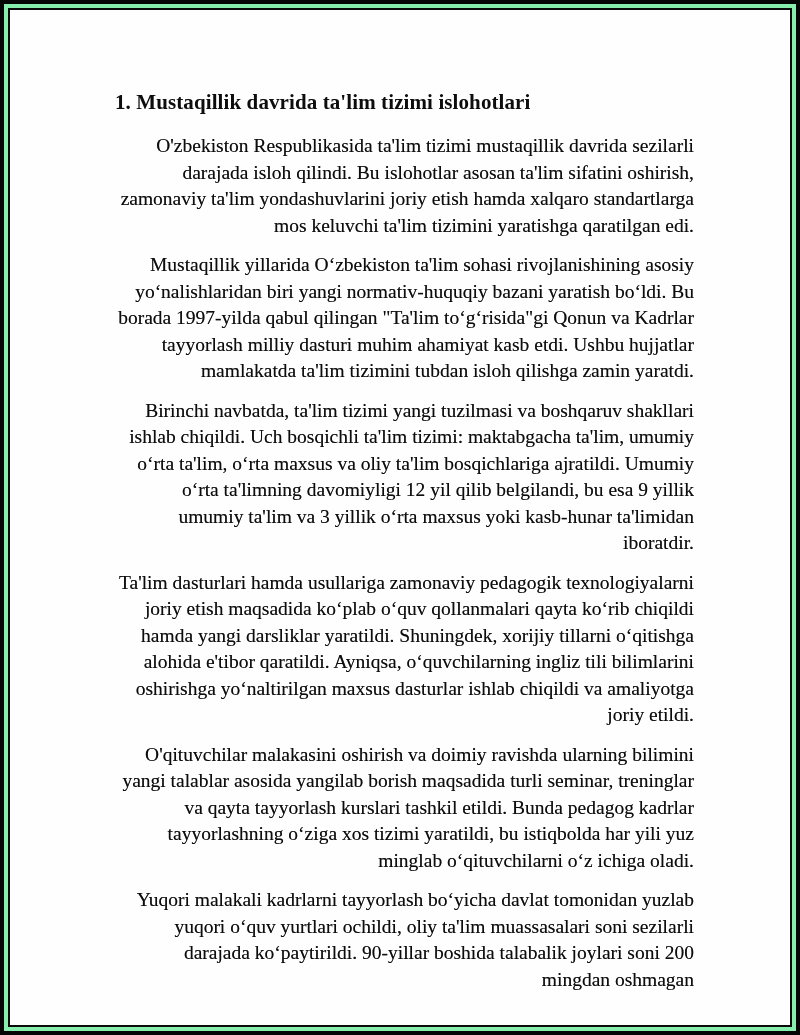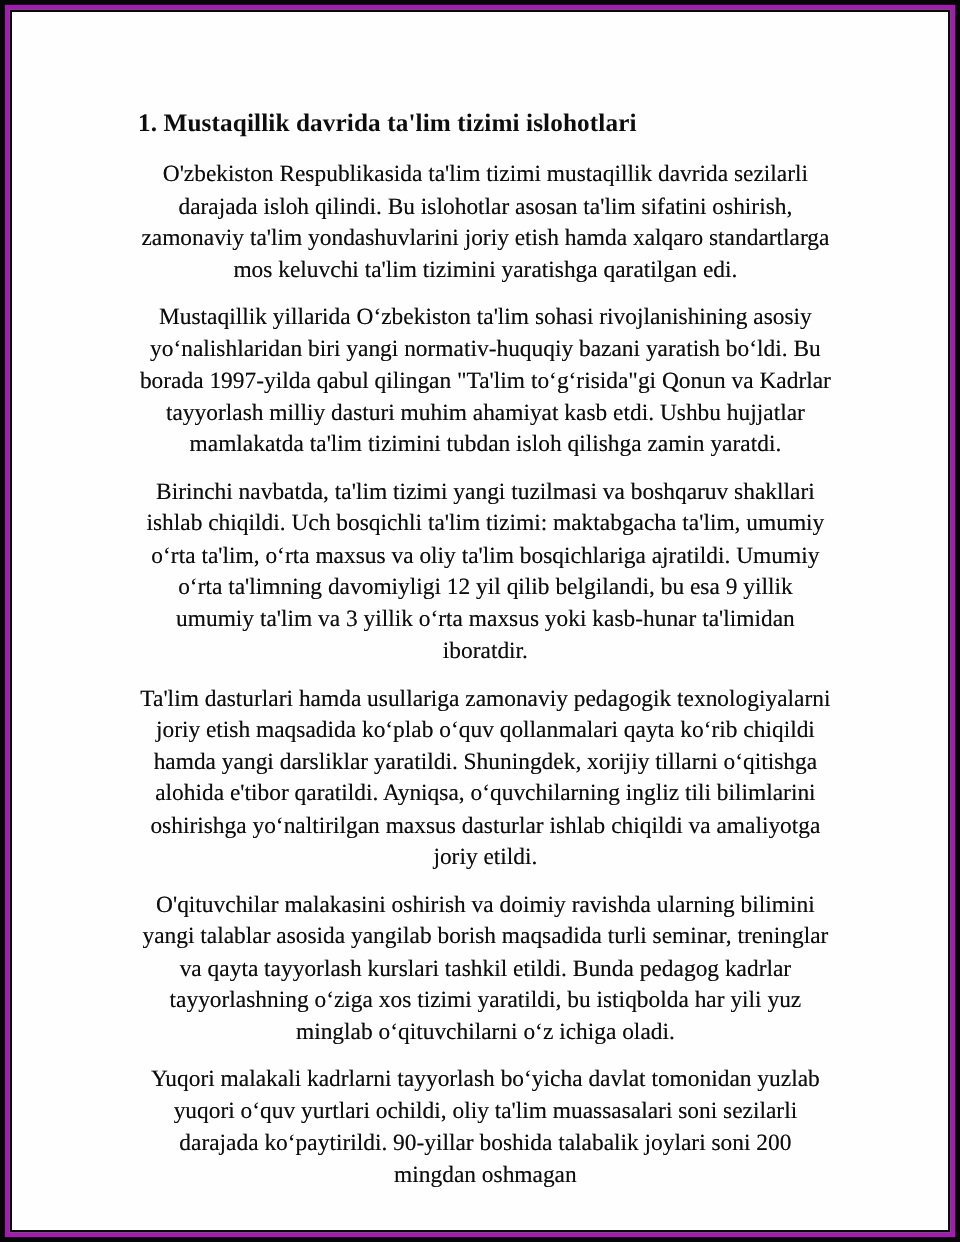--- a/index.html
+++ b/index.html
@@ -4,21 +4,21 @@
 <style>
   html, body {
     margin: 0;
     padding: 0;
     background: #e8e8e8;
   }
   .page {
     position: relative;
     width: 800px;
     height: 1035px;
-    background: #a21caf;
+    background: #86efac;
     border: 4px solid #060606;
     padding: 4px;
     box-sizing: border-box;
     overflow: hidden;
     font-family: "Liberation Serif", "DejaVu Serif", serif;
     color: #0d0d0d;
   }
   .frame {
     width: 100%;
     height: 100%;
@@ -35,21 +35,21 @@
     line-height: 28px;
     font-weight: bold;
     margin: 0 0 17px 0;
     letter-spacing: 0.1px;
   }
   .doc-paragraph {
     font-size: 19.5px;
     line-height: 26.5px;
     margin: 0 0 13px 0;
     max-width: 582px;
-    text-align: center;
+    text-align: right;
     
     text-shadow: 0 0 0.4px rgba(20,20,20,0.55);
   }
 </style>
 </head>
 <body>
 
 <div class="page">
   <div class="frame">
     <div class="content">

